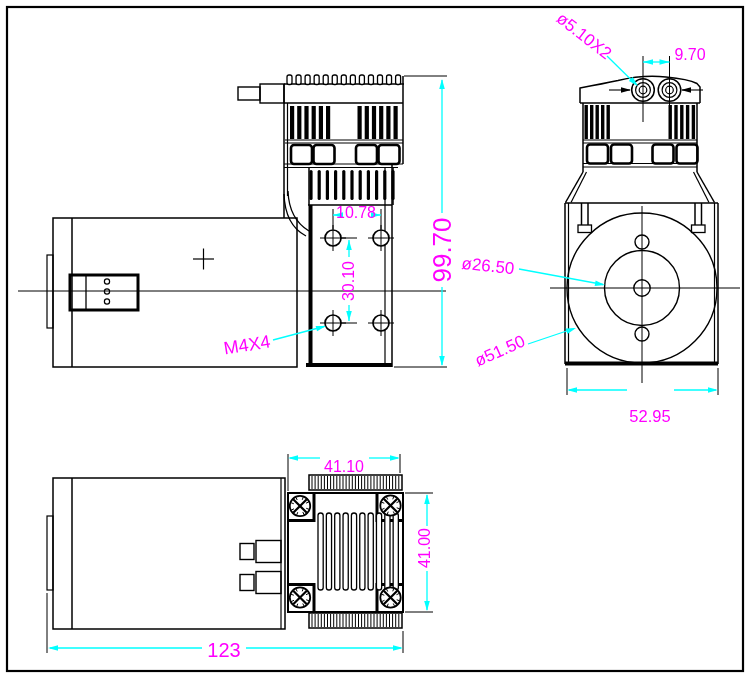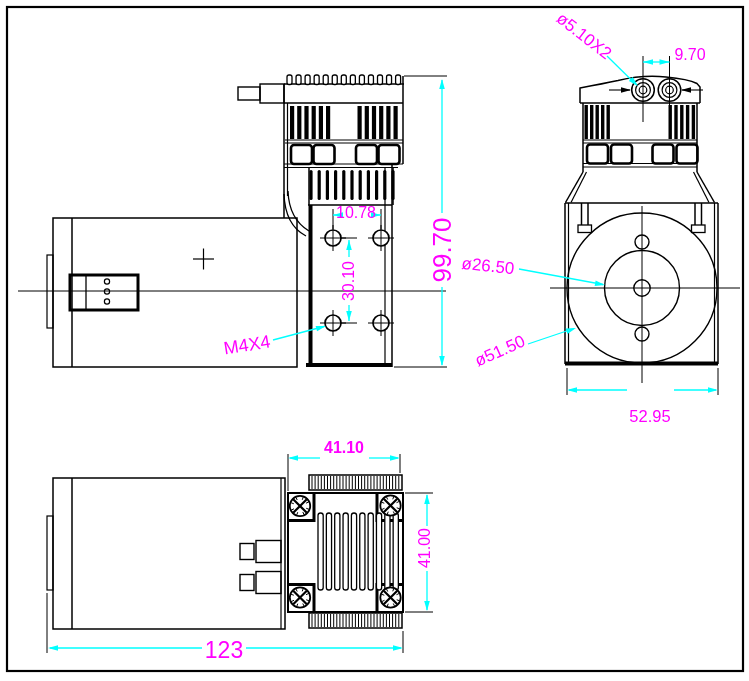--- a/index.html
+++ b/index.html
@@ -401,19 +401,19 @@
 <div class="dim" style="left:349px;top:281px;font-size:16px;transform:translate(-50%,-50%) rotate(-90deg);">30.10</div>
 
 <div class="dim" style="left:247px;top:345px;font-size:18px;transform:translate(-50%,-50%) rotate(-9deg);">M4X4</div>
 
 <div class="dim" style="left:488px;top:266px;font-size:17px;transform:translate(-50%,-50%) rotate(6deg);">ø26.50</div>
 
 <div class="dim" style="left:500px;top:351px;font-size:17px;transform:translate(-50%,-50%) rotate(-24deg);">ø51.50</div>
 
 <div class="dim" style="left:650px;top:390px;font-size:16.5px;transform:translate(-50%,-50%);margin-top:26px;">52.95</div>
 
-<div class="dim" style="left:344px;top:448px;font-size:16px;transform:translate(-50%,-50%);font-weight:bold;">41.10</div>
+<div class="dim" style="left:344px;top:467px;font-size:16px;transform:translate(-50%,-50%);">41.10</div>
 
 <div class="dim" style="left:425px;top:548px;font-size:16px;transform:translate(-50%,-50%) rotate(-90deg);">41.00</div>
 
-<div class="dim" style="left:224px;top:650px;font-size:23px;transform:translate(-50%,-50%);">123</div>
+<div class="dim" style="left:224px;top:650px;font-size:20px;transform:translate(-50%,-50%);">123</div>
 
 </div>
 
 </body></html>

